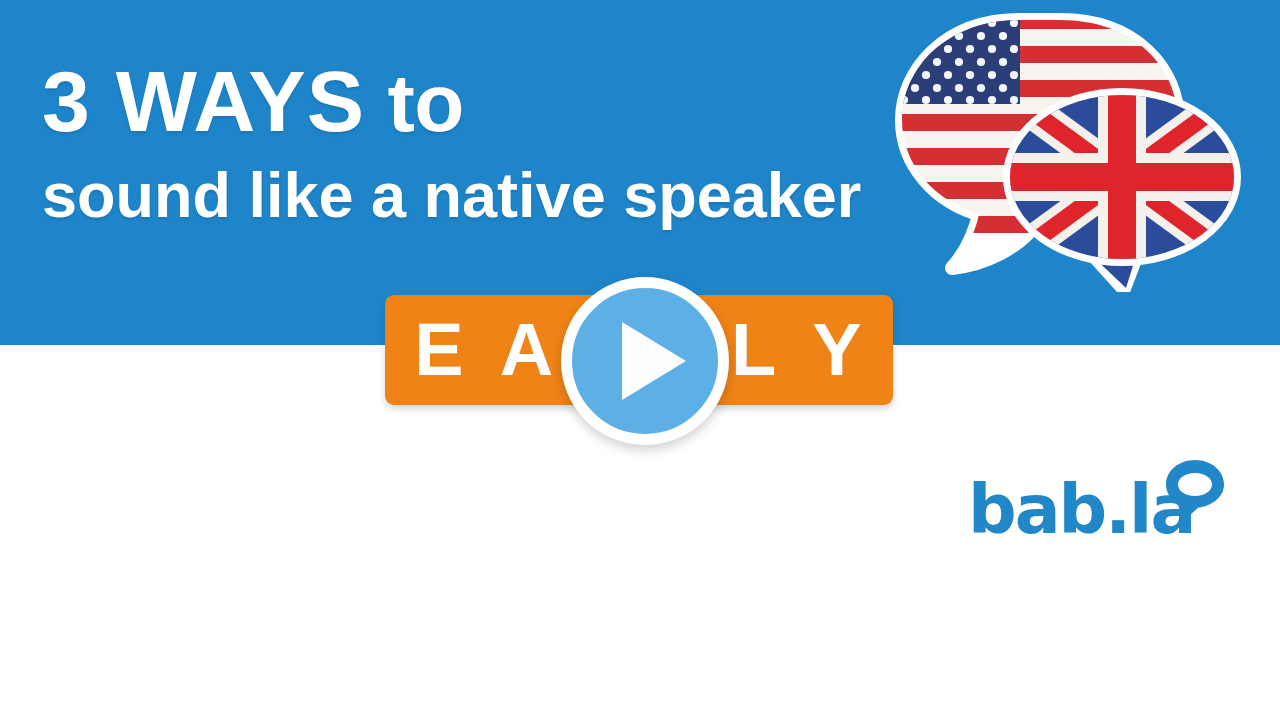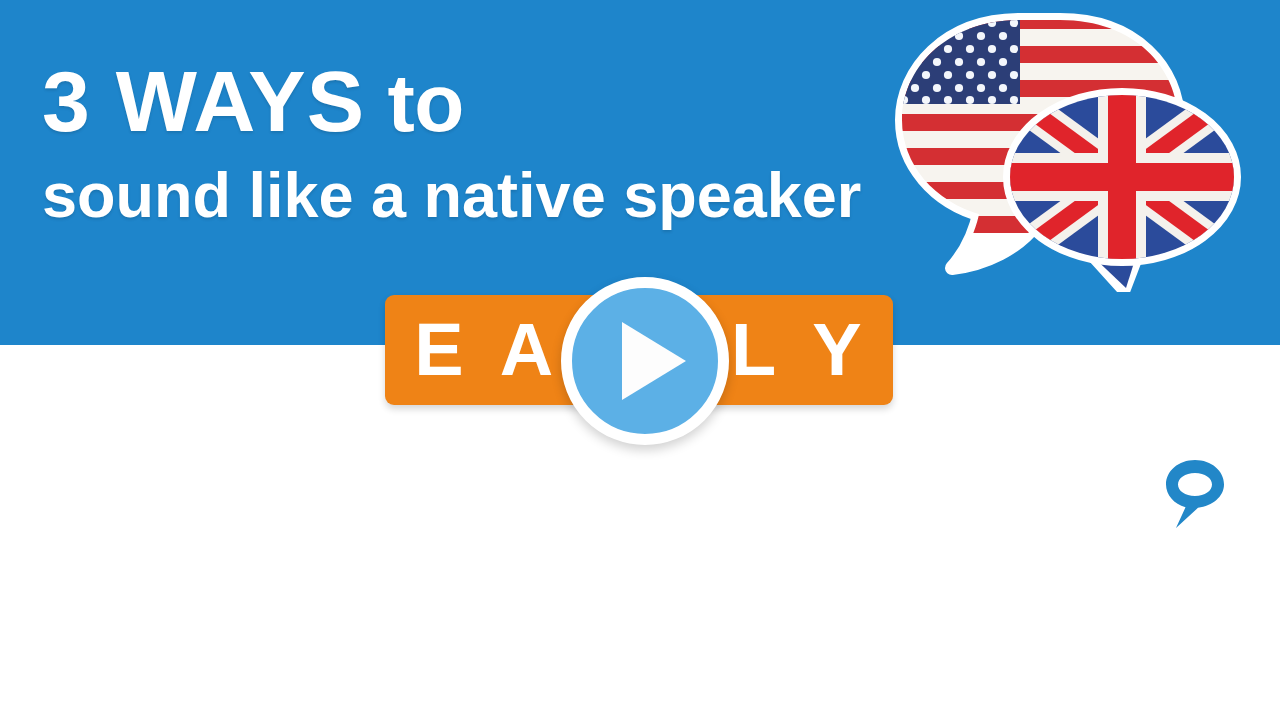--- a/index.html
+++ b/index.html
@@ -311,20 +311,21 @@
       <span>Y</span>
     </div>
   </div>
 
   <div id="play-button" role="button">
     <div id="play-triangle"></div>
   </div>
 
 
   <div id="brand-logo">
+    <div id="brand-wordmark">bab.la</div>
     <div id="brand-bubble-icon">
       <svg width="62" height="72" viewBox="0 0 62 72" xmlns="http://www.w3.org/2000/svg">
         <path d="M31 2 C 14.5 2, 2 13, 2 26.5 C 2 37, 10 46, 21.5 49.3
                  L 12 70 L 34 49.8 C 48.5 48, 60 38.4, 60 26.5
                  C 60 13, 47.5 2, 31 2 Z
                  M 31 15 C 41 15, 48 20.2, 48 26.5 C 48 32.8, 41 38, 31 38
                  C 21 38, 14 32.8, 14 26.5 C 14 20.2, 21 15, 31 15 Z" fill="#2287c8" fill-rule="evenodd"></path>
       </svg>
     </div>
   </div>

